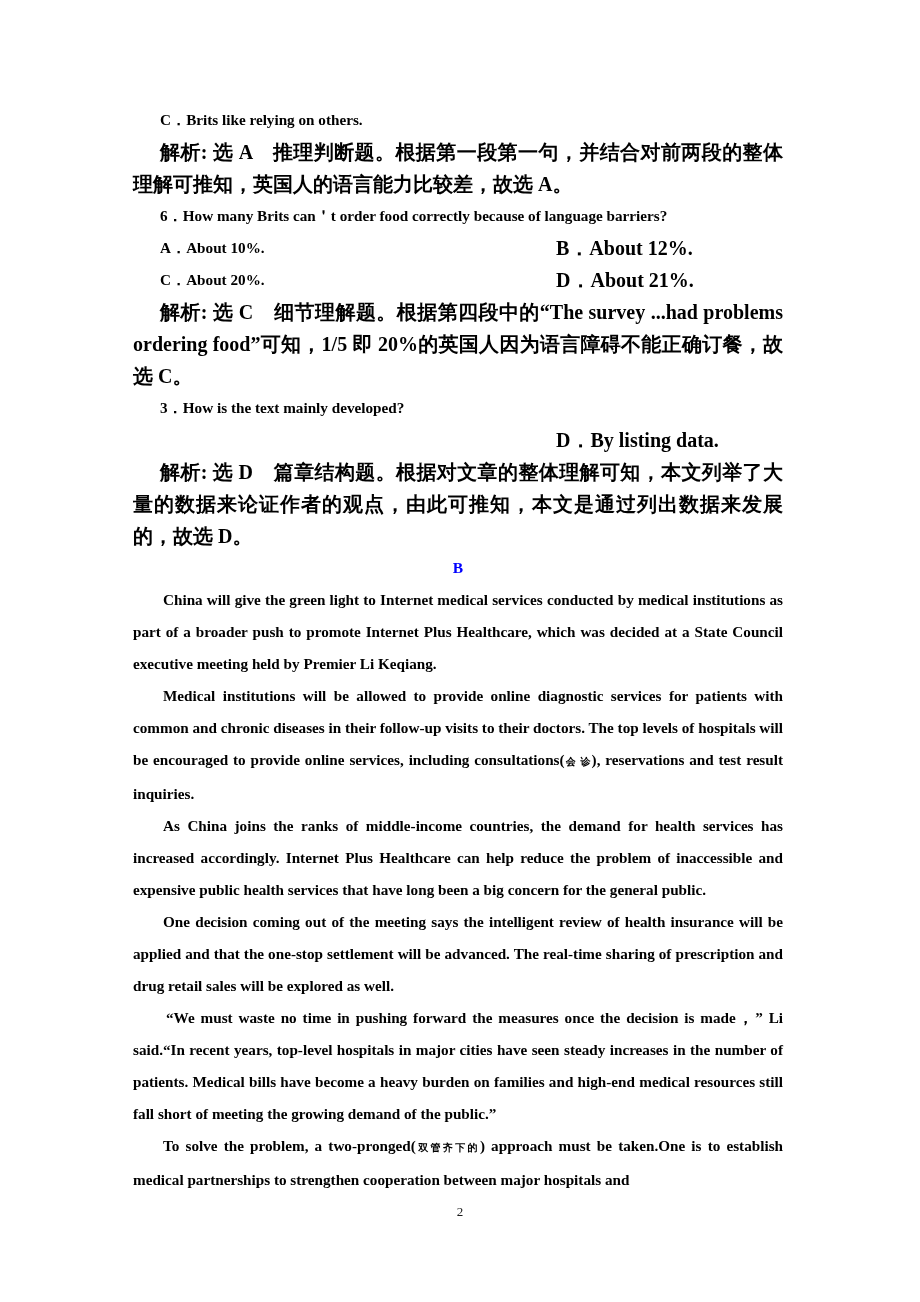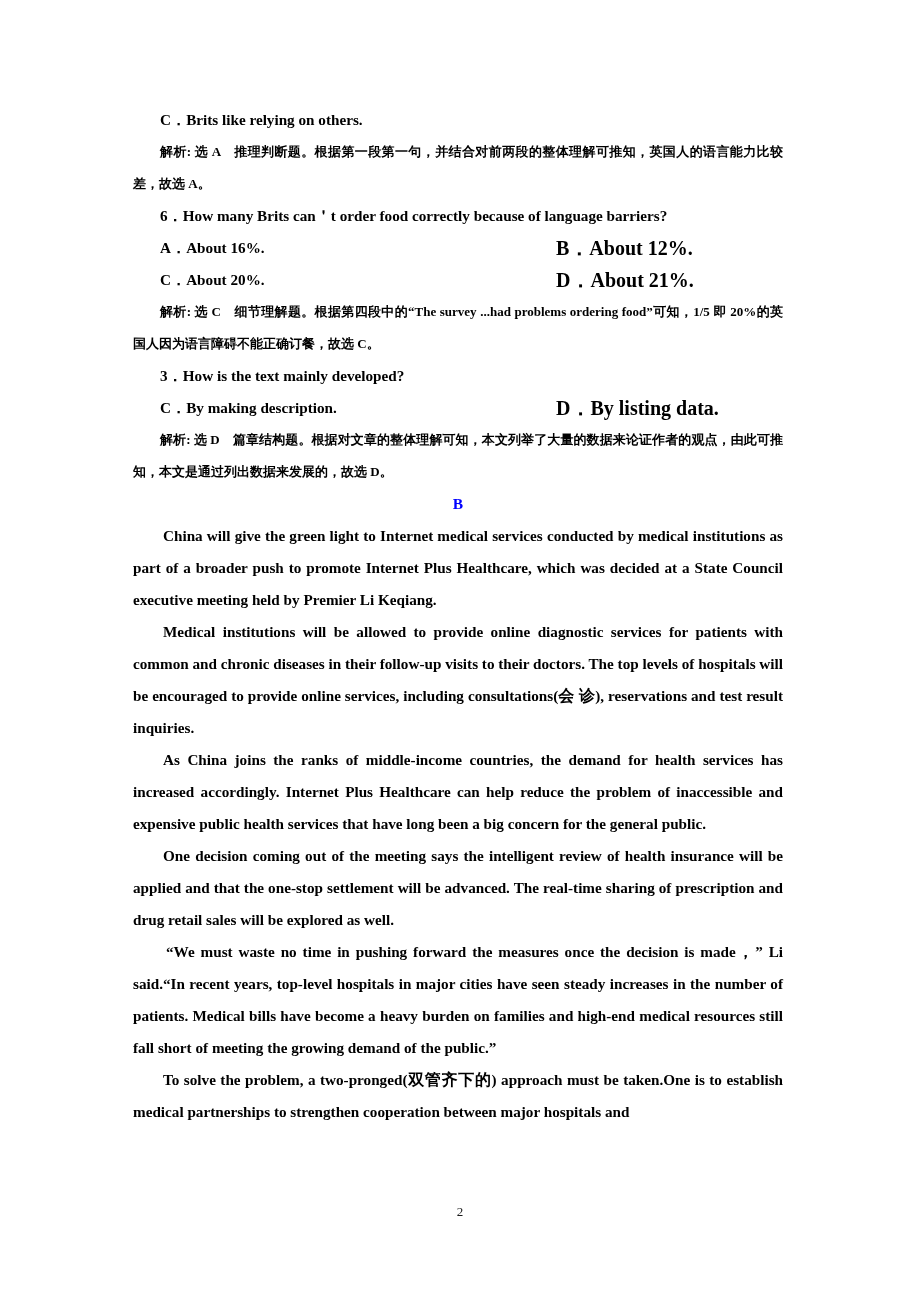--- a/index.html
+++ b/index.html
@@ -70,21 +70,21 @@
     height: 32px;
     line-height: 32px;
     padding-left: 27px;
     font-size: 15.2px;
     font-weight: bold;
     white-space: nowrap;
   }
 
   
   .explain {
-    font-size: 13px;
+    font-size: 20px;
     font-weight: bold;
     line-height: 32px;
     text-align: justify;
     text-justify: inter-character;
     text-indent: 27px;
     font-family: "Liberation Serif", "DejaVu Serif", serif;
   }
 
   
   .section-letter {
@@ -103,21 +103,21 @@
     line-height: 32px;
     text-align: justify;
     text-align-last: left;
     text-indent: 30px;
     font-family: "Liberation Serif", "DejaVu Serif", serif;
     hyphens: none;
   }
   .para .cjk {
     font-family: Liberation Sans, sans-serif;
     font-weight: bold;
-    font-size: 16px;
+    font-size: 10px;
   }
   .para.quote-para {
     text-indent: 33px;
   }
 
   
   .page-number {
     position: absolute;
     left: 0;
     top: 1204px;
@@ -135,33 +135,32 @@
 <div class="page">
 
   <div class="content">
 
     <div class="opt-single">C．Brits like relying on others.</div>
 
     <div class="explain">解析: 选 A　推理判断题。根据第一段第一句，并结合对前两段的整体理解可推知，英国人的语言能力比较差，故选 A。</div>
 
     <div class="qline">6．How many Brits can＇t order food correctly because of language barriers?</div>
     <div class="opt-row">
-      <span class="opt-col-a">A．About 16%.</span>
+      <span class="opt-col-a">A．About 10%.</span>
       <span class="opt-col-b">B．About 12%.</span>
     </div>
     <div class="opt-row">
       <span class="opt-col-a">C．About 20%.</span>
       <span class="opt-col-b">D．About 21%.</span>
     </div>
 
     <div class="explain">解析: 选 C　细节理解题。根据第四段中的“The survey ...had problems ordering food”可知，1/5 即 20%的英国人因为语言障碍不能正确订餐，故选 C。</div>
 
     <div class="qline">3．How is the text mainly developed?</div>
     <div class="opt-row">
-      <span class="opt-col-a">C．By making description.</span>
       <span class="opt-col-b">D．By listing data.</span>
     </div>
 
     <div class="explain">解析: 选 D　篇章结构题。根据对文章的整体理解可知，本文列举了大量的数据来论证作者的观点，由此可推知，本文是通过列出数据来发展的，故选 D。</div>
 
     <div class="section-letter">B</div>
 
     <div class="para">China will give the green light to Internet medical services conducted by medical institutions as part of a broader push to promote Internet Plus Healthcare, which was decided at a State Council executive meeting held by Premier Li Keqiang.</div>
 
     <div class="para"><span>Medical institutions will be allowed to provide online diagnostic services for patients with common and chronic diseases in their follow-up visits to their doctors. The top levels of hospitals will be encouraged to provide online services, including consultations(</span><span class="cjk">会 诊</span><span>), reservations and test result inquiries.</span></div>

